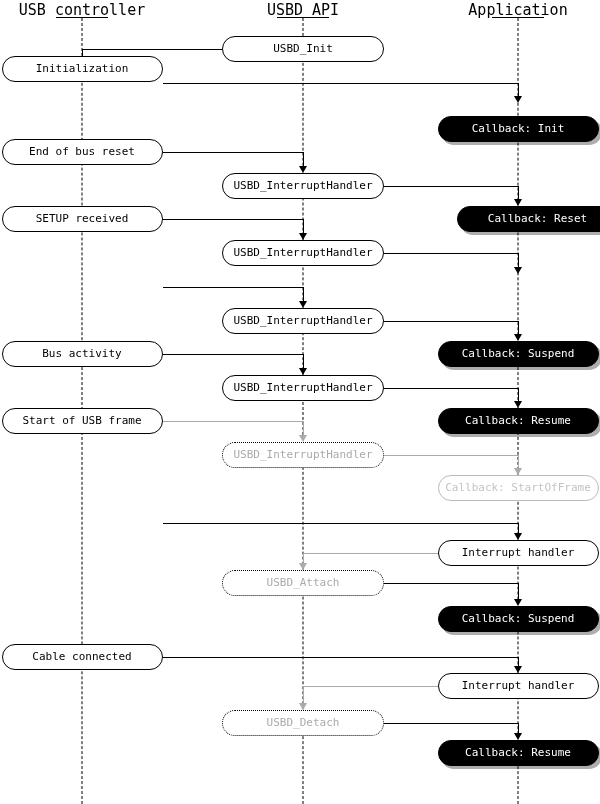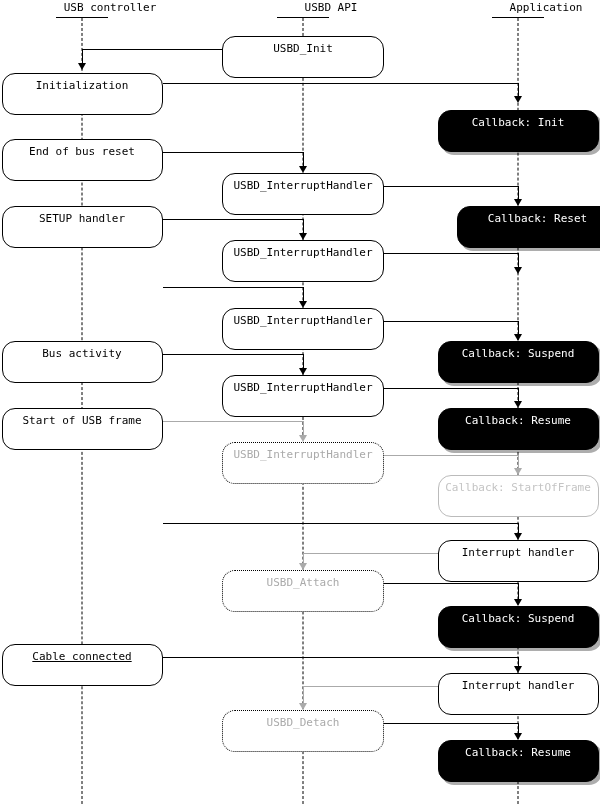--- a/index.html
+++ b/index.html
@@ -5,37 +5,37 @@
   html,body{margin:0;padding:0;background:#ffffff;}
   body{
     width:600px;height:804px;position:relative;overflow:hidden;
     font-family:"DejaVu Sans Mono","Liberation Mono",monospace;
   }
   #stage{position:absolute;left:0;top:0;width:600px;height:804px;}
 
   
   .col-head{
     position:absolute;transform:translateX(-50%);
-    font-size:11px;color:#000;white-space:nowrap;text-align:right;
-    top:1px;letter-spacing:0px;margin-left:28px;
+    font-size:15px;color:#000;white-space:nowrap;text-align:right;
+    top:1px;letter-spacing:0px;
   }
   .col-tick{
     position:absolute;transform:translateX(-50%);
     width:52px;height:0;border-top:1px solid #000;top:17px;
   }
   .lifeline{
     position:absolute;width:0;
     border-left:1px dashed #000;
     transform:translateX(-0.5px);
   }
 
   
   .node{
     position:absolute;box-sizing:border-box;
-    height:42px;line-height:24px;
+    height:26px;line-height:24px;
     border-radius:13px;
     font-size:11px;text-align:center;white-space:nowrap;
     overflow:hidden;
   }
   .node.solid{
     border:1px solid #000;background:#ffffff;color:#000;
   }
   .node.filled{
     border:1px solid #000;background:#000000;color:#ffffff;
     box-shadow:3px 3px 0 0 rgba(0,0,0,0.32);
@@ -123,35 +123,35 @@
     <div class="hline" style="left: 162.5px; top: 657px; width: 355.5px;"></div>
     <div class="vline" style="left: 518px; top: 657px; height: 9px;"></div>
     <div class="arrow" style="left: 518px; top: 666px;"></div>
     <div class="hline g" style="left: 303px; top: 686px; width: 134.5px;"></div>
     <div class="vline g" style="left: 303px; top: 686px; height: 17px;"></div>
     <div class="arrow g" style="left: 303px; top: 703px;"></div>
     <div class="hline" style="left: 384px; top: 723px; width: 134px;"></div>
     <div class="vline" style="left: 518px; top: 723px; height: 10px;"></div>
     <div class="arrow" style="left: 518px; top: 733px;"></div>
     <div class="node solid" style="left: 222px; top: 36px; width: 162px;">USBD_Init</div>
-    <div class="node solid" style="left: 1.5px; top: 73px; width: 161px;">Initialization</div>
-    <div class="node filled" style="left: 437.5px; top: 110px; width: 161px;">Callback: Init</div>
+    <div class="node solid" style="left: 1.5px; top: 56px; width: 161px;">Initialization</div>
+    <div class="node filled" style="left: 437.5px; top: 116px; width: 161px;">Callback: Init</div>
     <div class="node solid" style="left: 1.5px; top: 139px; width: 161px;">End of bus reset</div>
     <div class="node solid" style="left: 222px; top: 173px; width: 162px;">USBD_InterruptHandler</div>
-    <div class="node solid" style="left: 1.5px; top: 206px; width: 161px;">SETUP handler</div>
+    <div class="node solid" style="left: 1.5px; top: 206px; width: 161px;">SETUP received</div>
     <div class="node filled" style="left: 457px; top: 206px; width: 161px;">Callback: Reset</div>
     <div class="node solid" style="left: 222px; top: 240px; width: 162px;">USBD_InterruptHandler</div>
     <div class="node solid" style="left: 222px; top: 308px; width: 162px;">USBD_InterruptHandler</div>
     <div class="node solid" style="left: 1.5px; top: 341px; width: 161px;">Bus activity</div>
     <div class="node filled" style="left: 437.5px; top: 341px; width: 161px;">Callback: Suspend</div>
     <div class="node solid" style="left: 222px; top: 375px; width: 162px;">USBD_InterruptHandler</div>
     <div class="node solid" style="left: 1.5px; top: 408px; width: 161px;">Start of USB frame</div>
     <div class="node filled" style="left: 437.5px; top: 408px; width: 161px;">Callback: Resume</div>
     <div class="node dotted" style="left: 222px; top: 442px; width: 162px;">USBD_InterruptHandler</div>
     <div class="node ghost" style="left: 437.5px; top: 475px; width: 161px;">Callback: StartOfFrame</div>
     <div class="node solid" style="left: 437.5px; top: 540px; width: 161px;">Interrupt handler</div>
     <div class="node dotted" style="left: 222px; top: 570px; width: 162px;">USBD_Attach</div>
     <div class="node filled" style="left: 437.5px; top: 606px; width: 161px;">Callback: Suspend</div>
-    <div class="node solid" style="left: 1.5px; top: 644px; width: 161px; text-decoration: underline;">Cable connected</div>
+    <div class="node solid" style="left: 1.5px; top: 644px; width: 161px;">Cable connected</div>
     <div class="node solid" style="left: 437.5px; top: 673px; width: 161px;">Interrupt handler</div>
     <div class="node dotted" style="left: 222px; top: 710px; width: 162px;">USBD_Detach</div>
     <div class="node filled" style="left: 437.5px; top: 740px; width: 161px;">Callback: Resume</div>
   </div>
 
 </body></html>

